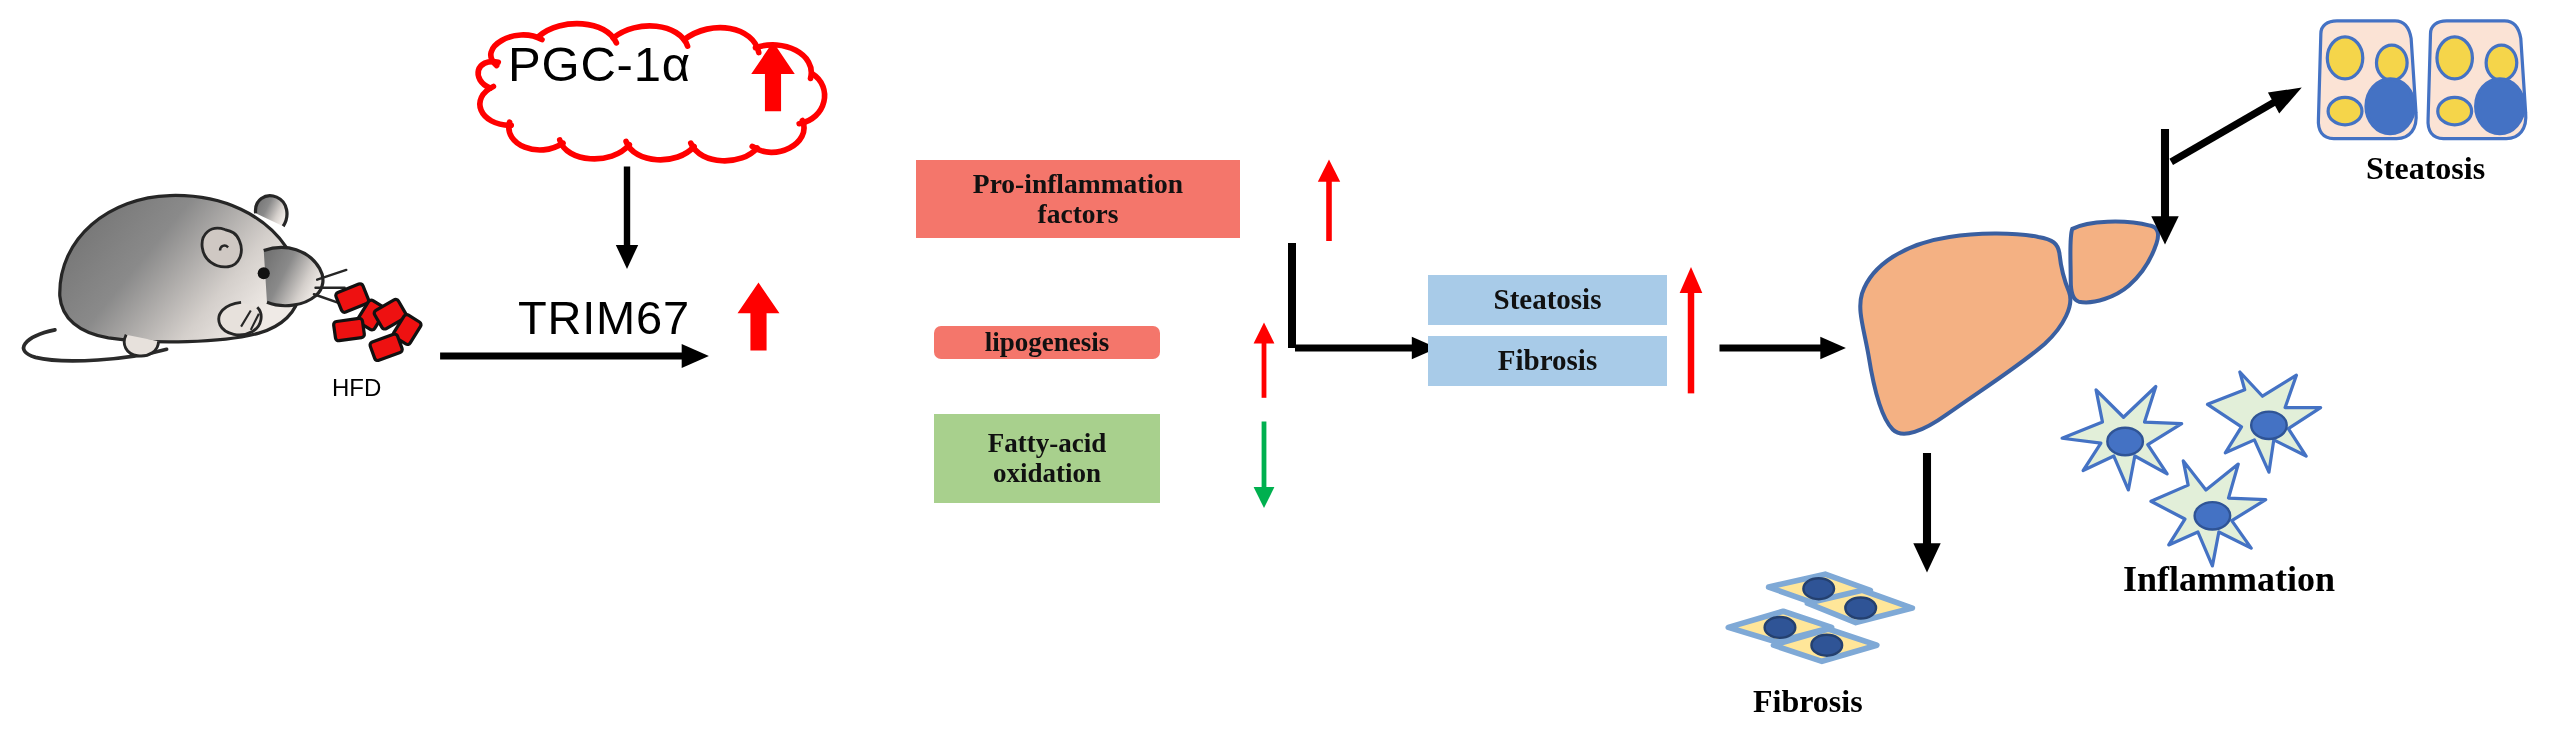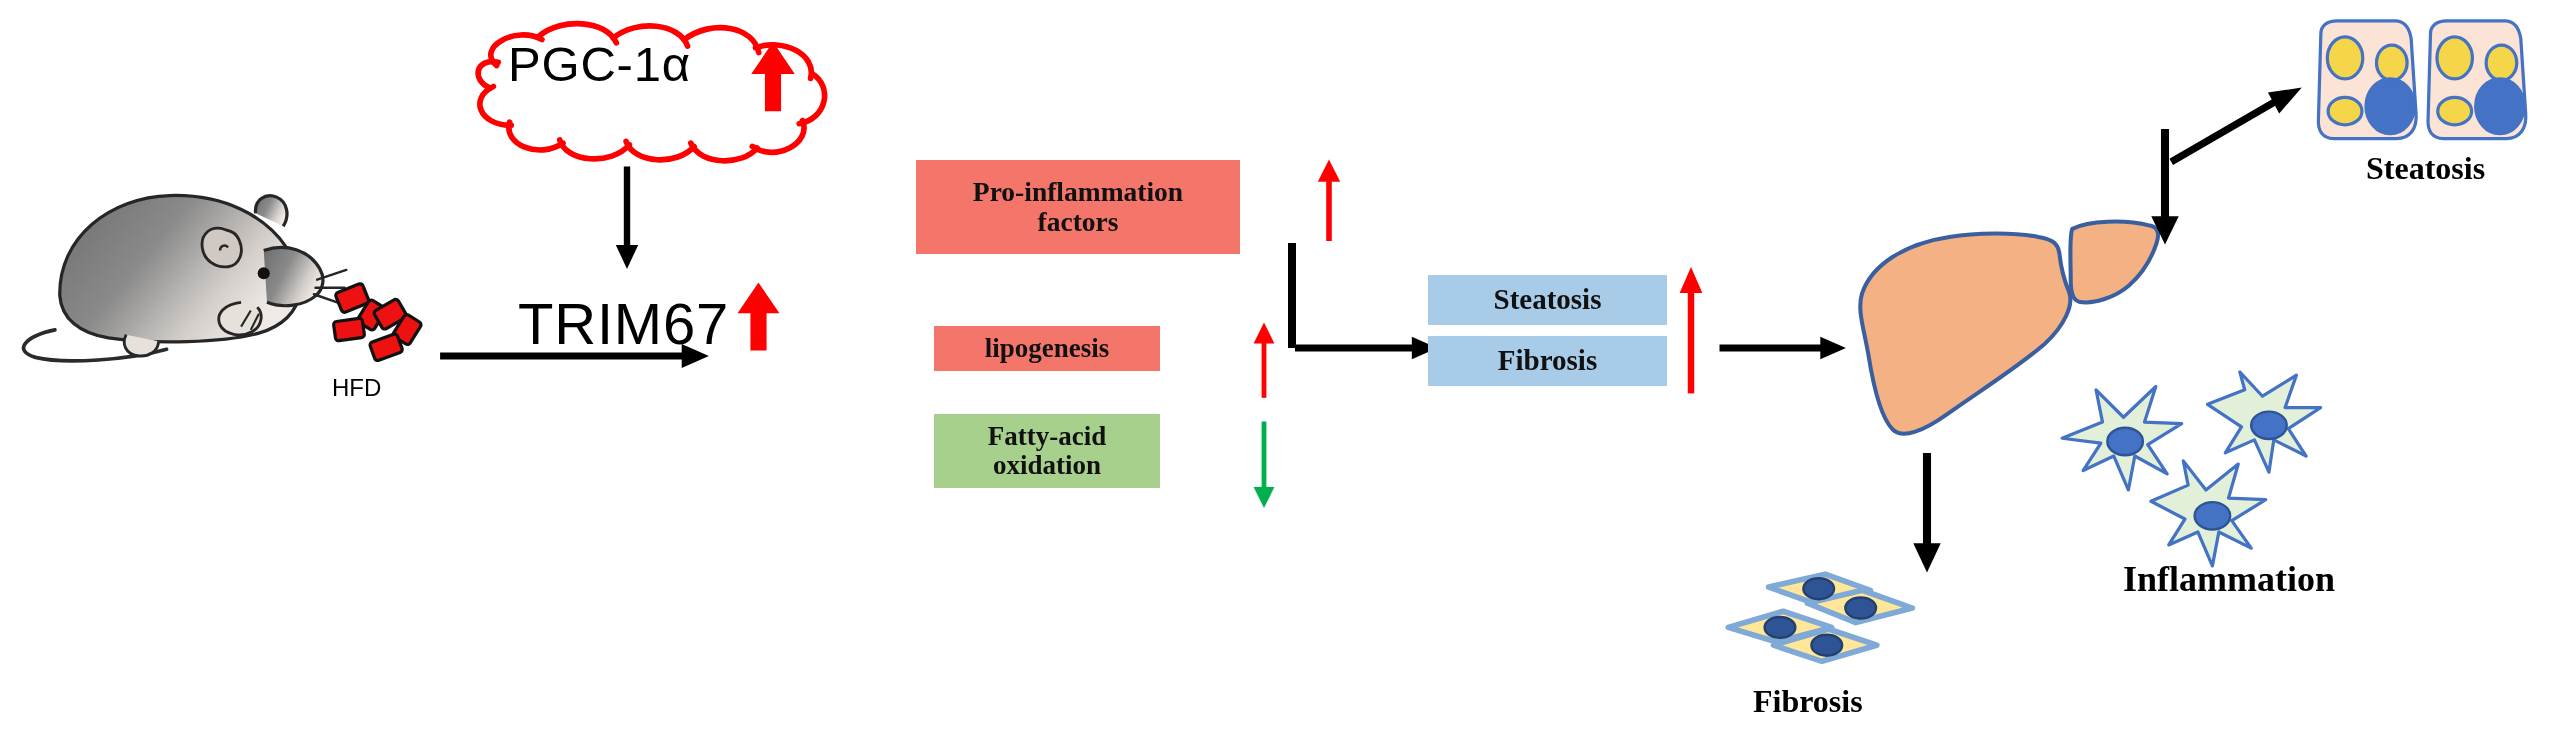--- a/index.html
+++ b/index.html
@@ -109,49 +109,49 @@
     </svg>
   </div>
 
   <div class="abs" style="left:611px;top:166px;width:32px;height:105px;">
     <svg width="32" height="105" viewBox="0 0 40 130">
       <line x1="20" y1="0" x2="20" y2="104" stroke="#000" stroke-width="8"></line>
       <polygon points="20,128 6,98 34,98" fill="#000"></polygon>
     </svg>
   </div>
 
-  <div class="txt label-sans" style="left:518px;top:290px;font-size:58px;letter-spacing:0.8px;">TRIM67</div>
+  <div class="txt label-sans" style="left:518px;top:290px;font-size:47px;letter-spacing:0.8px;">TRIM67</div>
   <div class="abs" style="left:734px;top:281px;width:49px;height:71px;">
     <svg width="49" height="71" viewBox="0 0 60 88">
       <polygon points="30,2 56,40 40,40 40,86 20,86 20,40 4,40" fill="#ff0000"></polygon>
     </svg>
   </div>
 
-  <div class="box label-serif" style="left:916px;top:160px;width:324px;height:94px;background:#f4766b;font-size:27.5px;flex-direction:column;">
+  <div class="box label-serif" style="left:916px;top:160px;width:324px;height:78px;background:#f4766b;font-size:27.5px;flex-direction:column;">
     <span>Pro-inflammation</span>
     <span>factors</span>
   </div>
   <div class="abs" style="left:1317px;top:159px;width:24px;height:84px;">
     <svg width="24" height="84" viewBox="0 0 30 104">
       <line x1="15" y1="22" x2="15" y2="102" stroke="#ff0000" stroke-width="7"></line>
       <polygon points="15,0 29,28 1,28" fill="#ff0000"></polygon>
     </svg>
   </div>
 
-  <div class="box label-serif" style="left:934px;top:326px;width:226px;height:45px;background:#f4766b;font-size:27px;">
+  <div class="box label-serif" style="left:934px;top:326px;width:226px;height:33px;background:#f4766b;font-size:27px;border-radius:7px;">
     <span>lipogenesis</span>
   </div>
   <div class="abs" style="left:1252px;top:322px;width:24px;height:78px;">
     <svg width="24" height="78" viewBox="0 0 30 96">
       <line x1="15" y1="20" x2="15" y2="94" stroke="#ff0000" stroke-width="6"></line>
       <polygon points="15,0 28,26 2,26" fill="#ff0000"></polygon>
     </svg>
   </div>
 
-  <div class="box label-serif" style="left:934px;top:414px;width:226px;height:74px;background:#a8d08d;font-size:27px;flex-direction:column;">
+  <div class="box label-serif" style="left:934px;top:414px;width:226px;height:89px;background:#a8d08d;font-size:27px;flex-direction:column;">
     <span>Fatty-acid</span>
     <span>oxidation</span>
   </div>
   <div class="abs" style="left:1252px;top:421px;width:24px;height:89px;">
     <svg width="24" height="89" viewBox="0 0 30 110">
       <line x1="15" y1="0" x2="15" y2="86" stroke="#00b04f" stroke-width="6"></line>
       <polygon points="15,108 28,82 2,82" fill="#00b04f"></polygon>
     </svg>
   </div>
 

